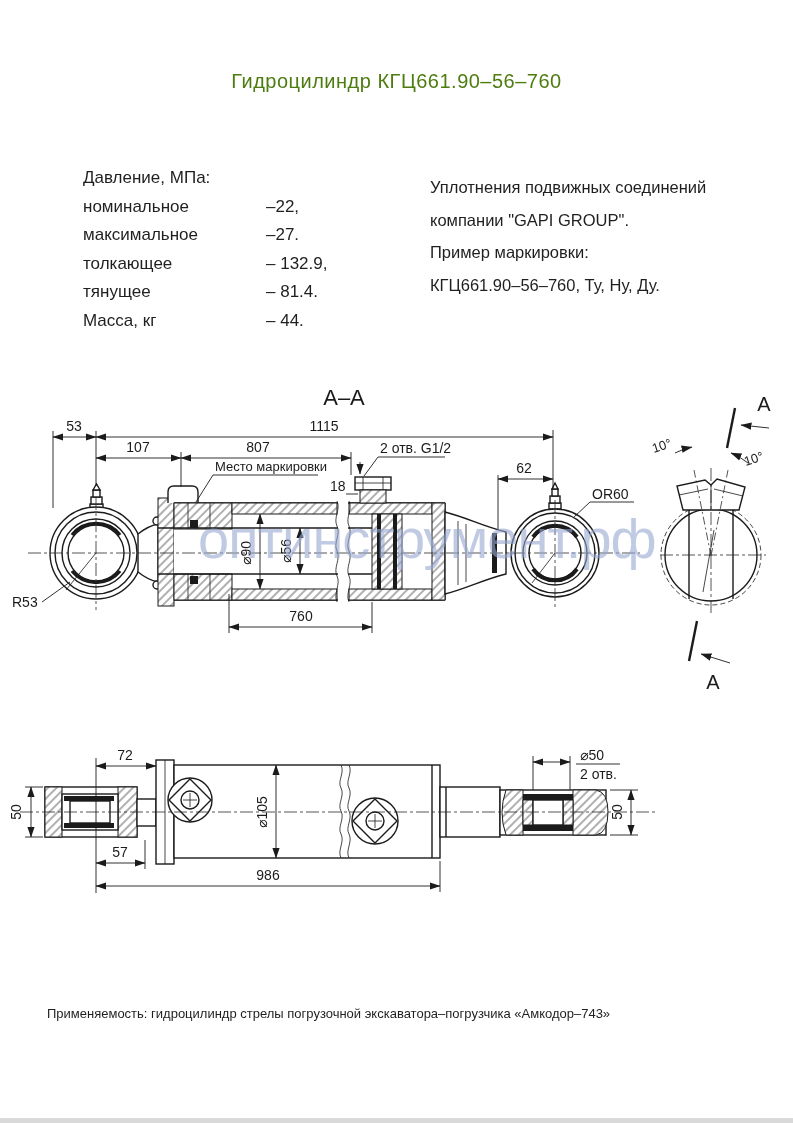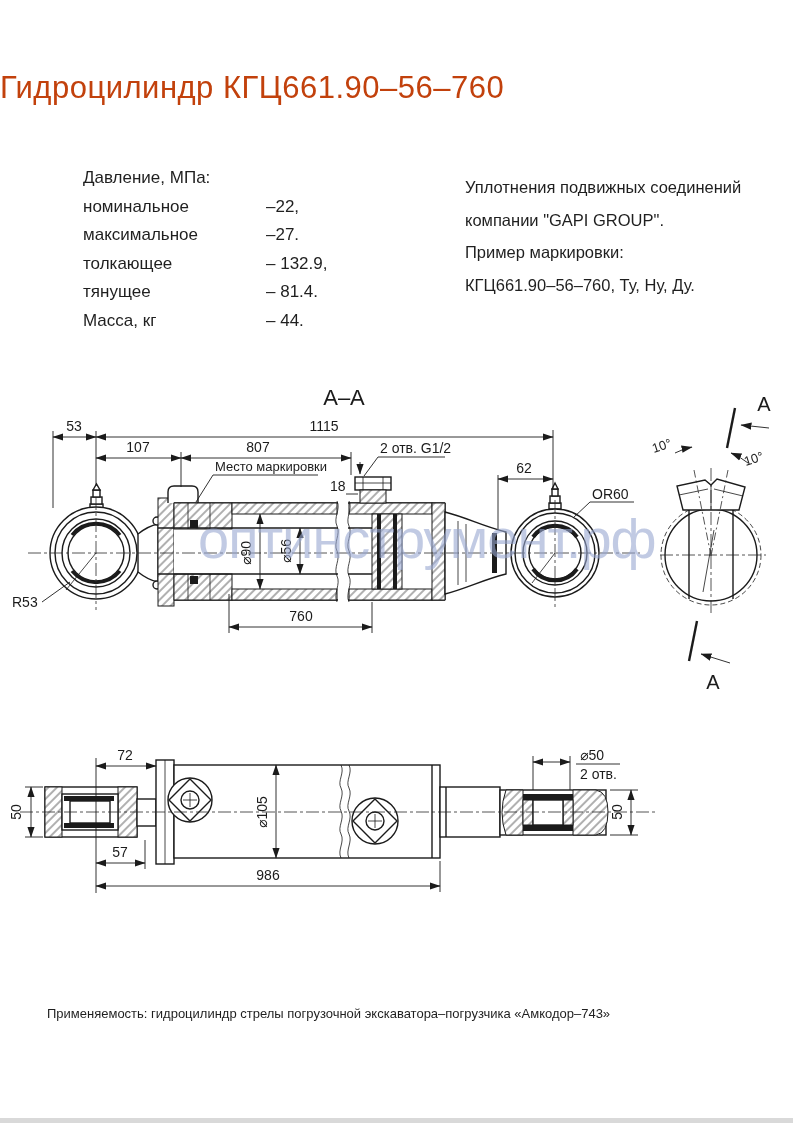--- a/index.html
+++ b/index.html
@@ -1,25 +1,25 @@
 <!DOCTYPE html>
 <html><head>
 <meta charset="utf-8">
 <style>
   html,body{margin:0;padding:0;background:#9a9a9a;}
   #page{position:relative;width:793px;height:1123px;background:#ffffff;overflow:hidden;
         font-family:"Liberation Sans","DejaVu Sans",sans-serif;color:#1f1f1f;}
-  #title{position:absolute;top:70px;left:0;width:100%;text-align:left;
-         font-size:31px;letter-spacing:0.5px;color:#c2410c;}
+  #title{position:absolute;top:70px;left:0;width:100%;text-align:center;
+         font-size:20px;letter-spacing:0.5px;color:#4d7c0f;}
   #specs{position:absolute;left:75px;top:168px;width:330px;font-size:17px;margin-left:8px;}
   .spec-row{position:relative;height:28.6px;}
   .spec-label{position:absolute;left:0;top:0;white-space:nowrap;}
   .spec-value{position:absolute;left:183px;top:0;white-space:nowrap;}
   #seals-note{position:absolute;left:430px;top:171px;width:330px;font-size:16.5px;line-height:32.5px;}
-  .note-line{white-space:nowrap;margin-left:35px;}
+  .note-line{white-space:nowrap;}
   #drawing{position:absolute;left:0;top:0;width:793px;height:1123px;}
   #watermark{position:absolute;left:198px;top:506px;font-size:56px;letter-spacing:-1px;
              color:rgba(152,166,208,0.6);white-space:nowrap;pointer-events:none;z-index:5;}
   #app-note{position:absolute;left:47px;top:1006px;width:730px;font-size:13px;white-space:nowrap;}
   #bottom-edge{position:absolute;left:0;bottom:0;width:100%;height:5px;background:#d9d9d9;}
   
   .ln{stroke:#1b1b1b;stroke-width:1.4;fill:none;}
   .lnf{stroke:#1b1b1b;stroke-width:1.4;fill:#ffffff;}
   .hf{stroke:#1b1b1b;stroke-width:1;fill:url(#h);}
   .thin{stroke:#1b1b1b;stroke-width:0.8;fill:none;}

